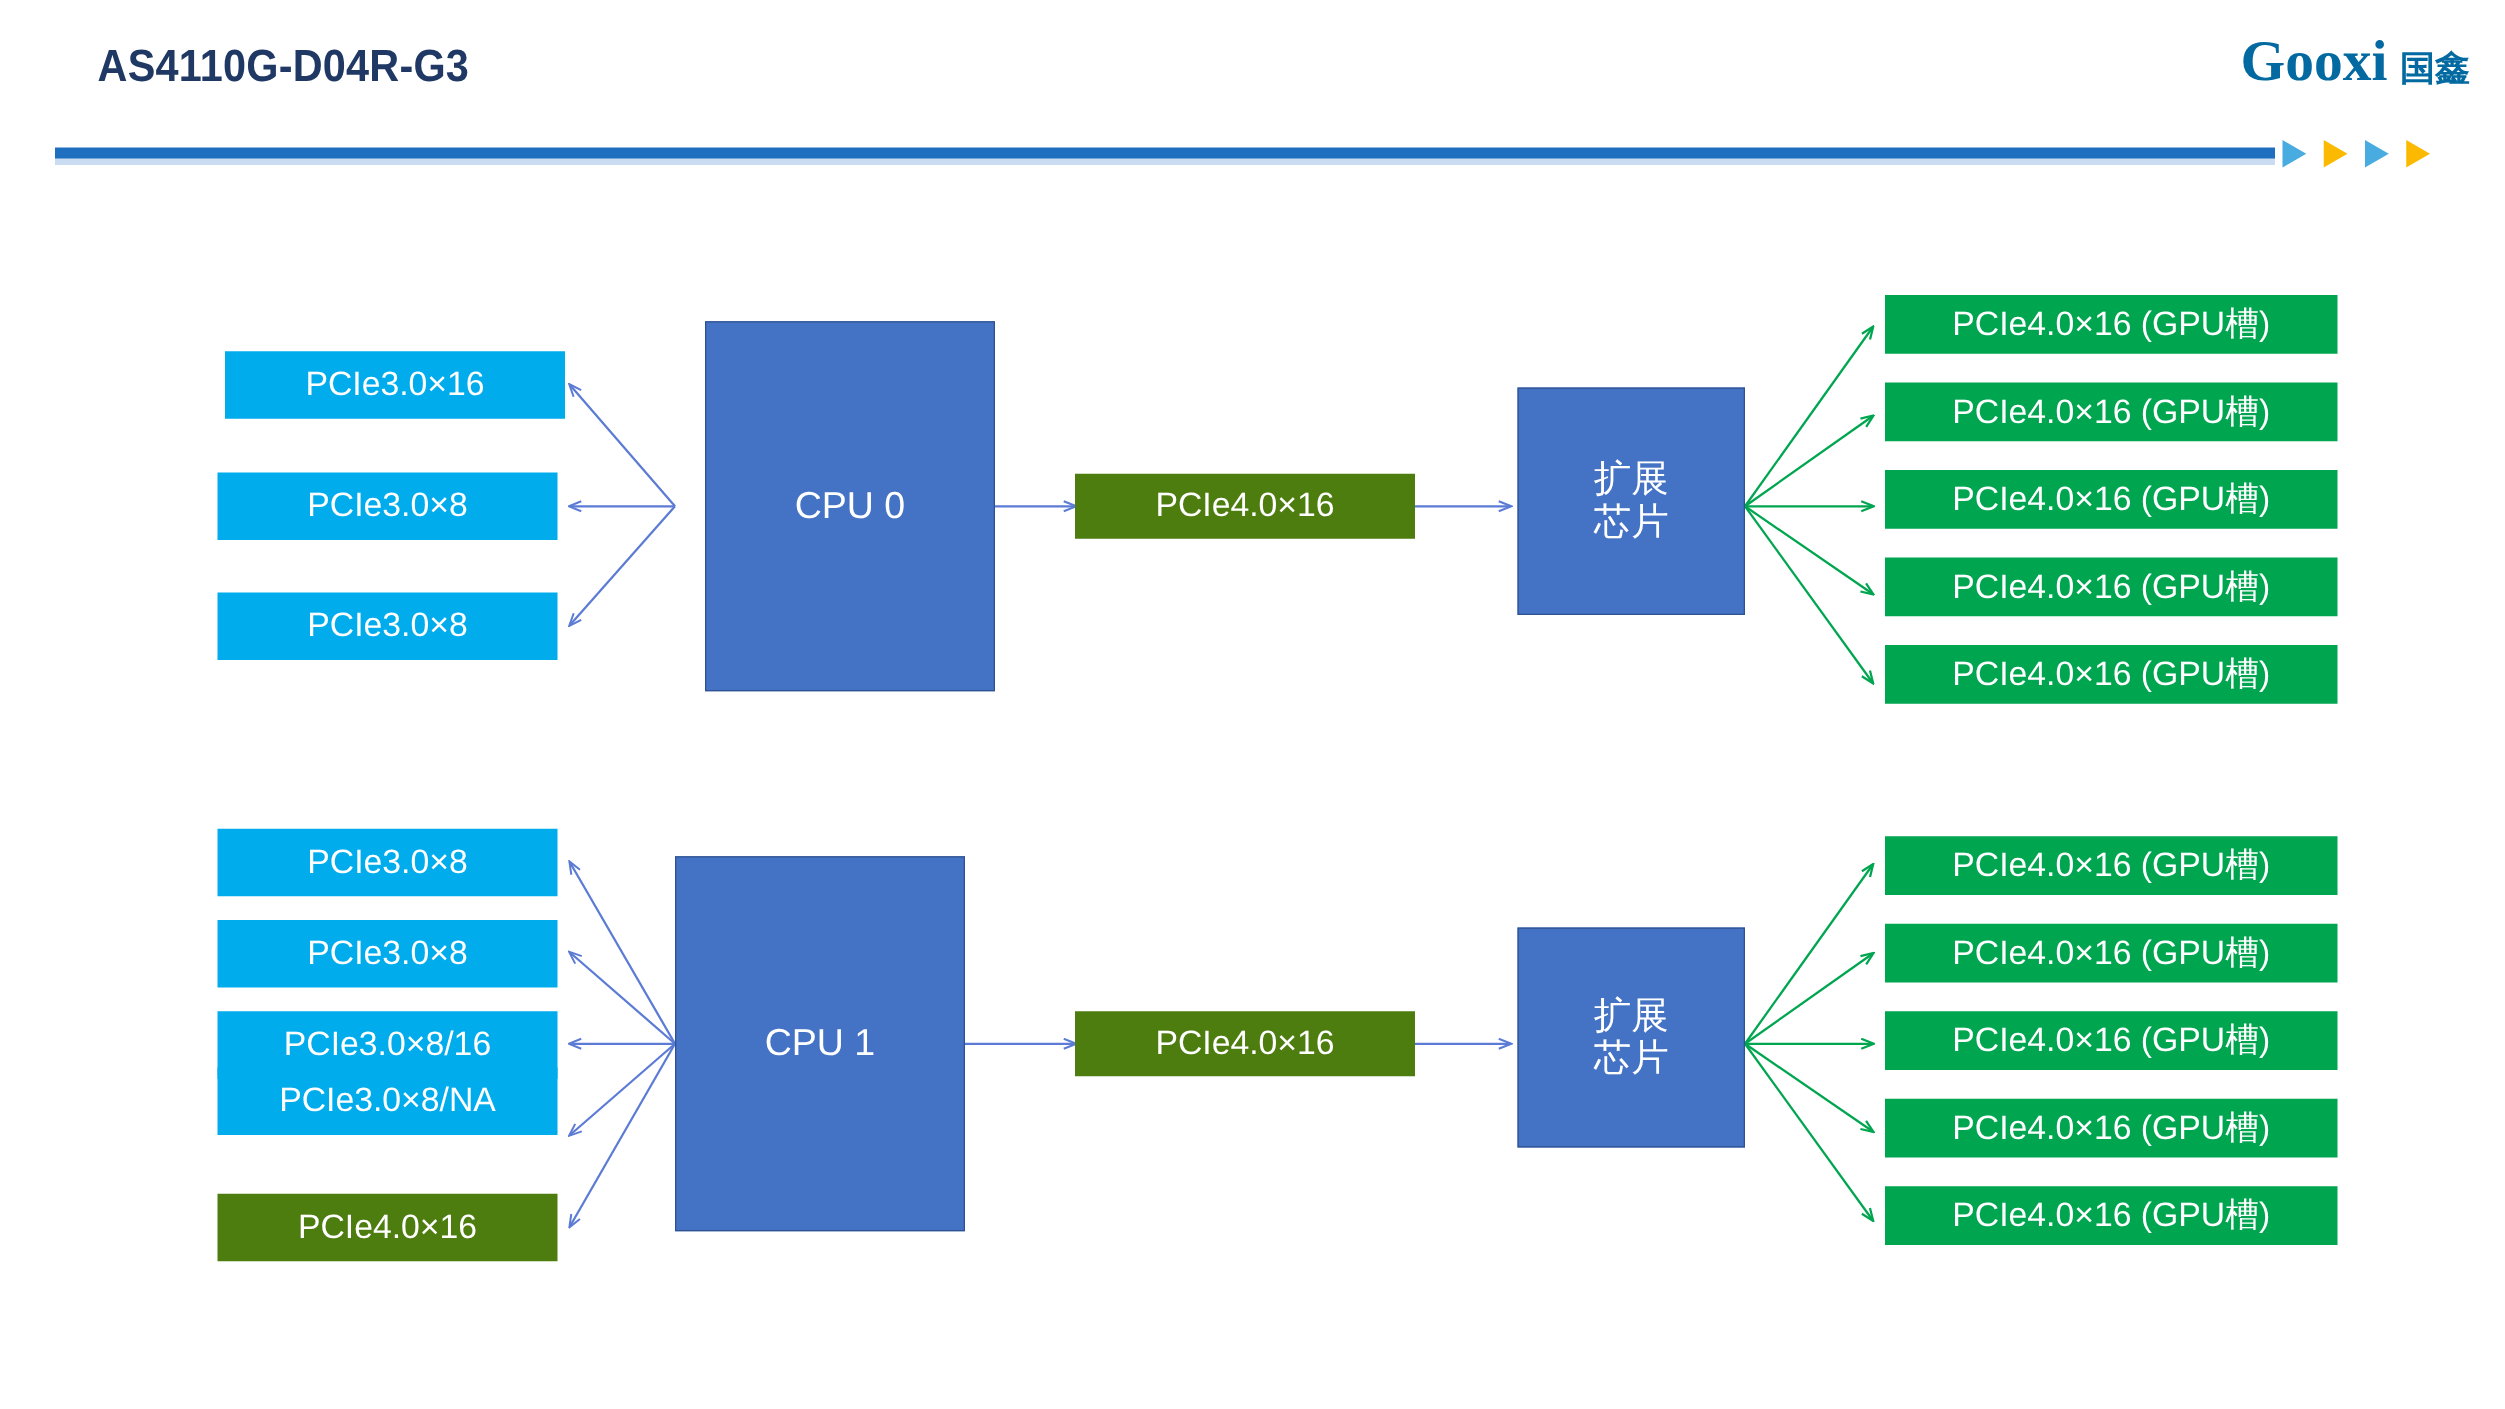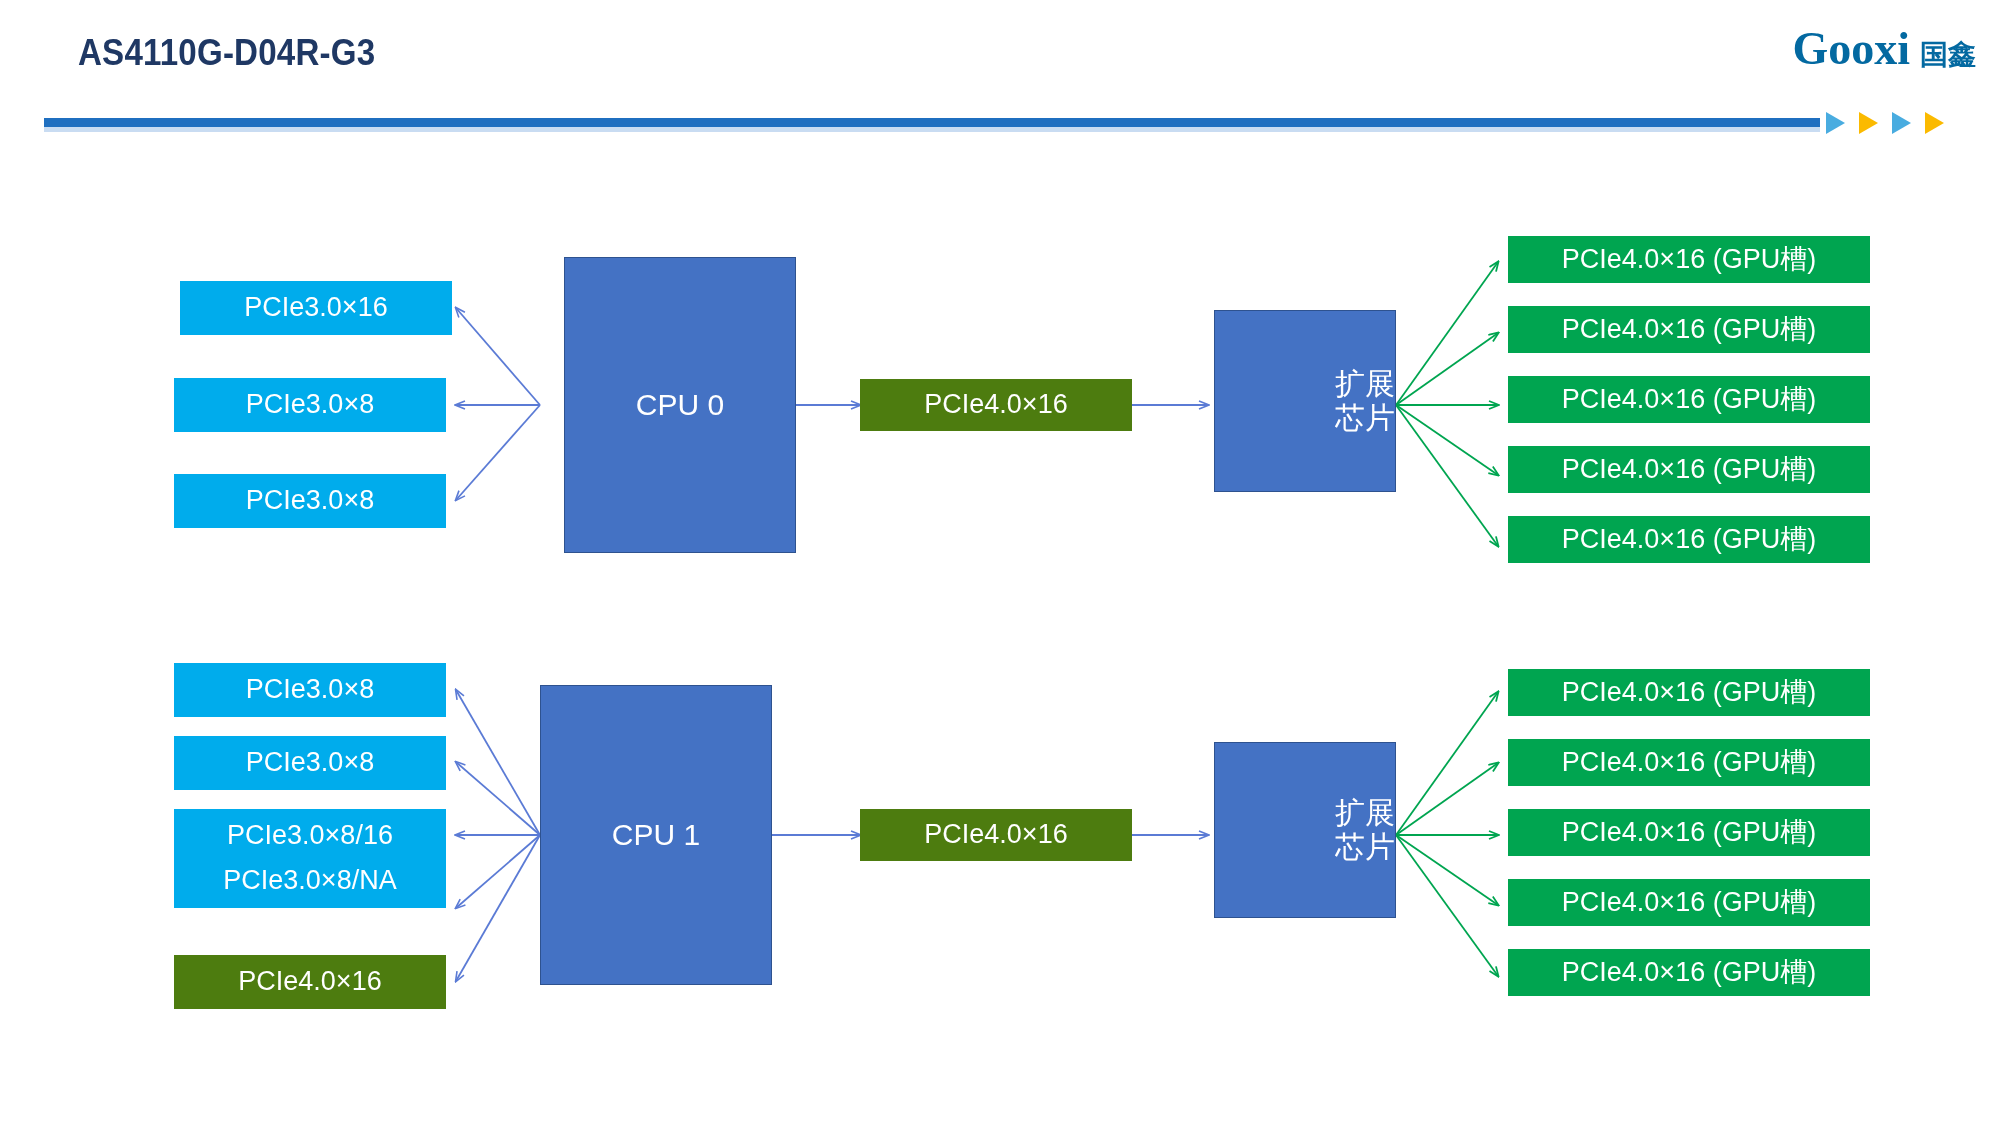--- a/index.html
+++ b/index.html
@@ -59,21 +59,21 @@
     display: flex; align-items: center; justify-content: center;
     color: #ffffff; text-align: center;
     line-height: 1.15;
     white-space: nowrap;
   }
   .node-cyan  { background: #00ACEC; font-size: 27px; }
   .node-teal  { background: #4d7c0f; font-size: 27px; }
   .node-green { background: #00A94F; font-size: 27px; background: #00A550; justify-content: center; }
   .node-cpu   { background: #4472C4; border: 1px solid #2E528F; font-size: 30px; }
   .node-chip  { background: #4472C4; border: 1px solid #2E528F; font-size: 30px;
-                flex-direction: column; align-items: flex-end; }
+                flex-direction: column; }
   .node-chip span { display: block; }
 </style>
 </head>
 <body>
 
 <div id="slide">
 
   <div id="page-title">AS4110G-D04R-G3</div>
 
   <div id="brand-logo">

